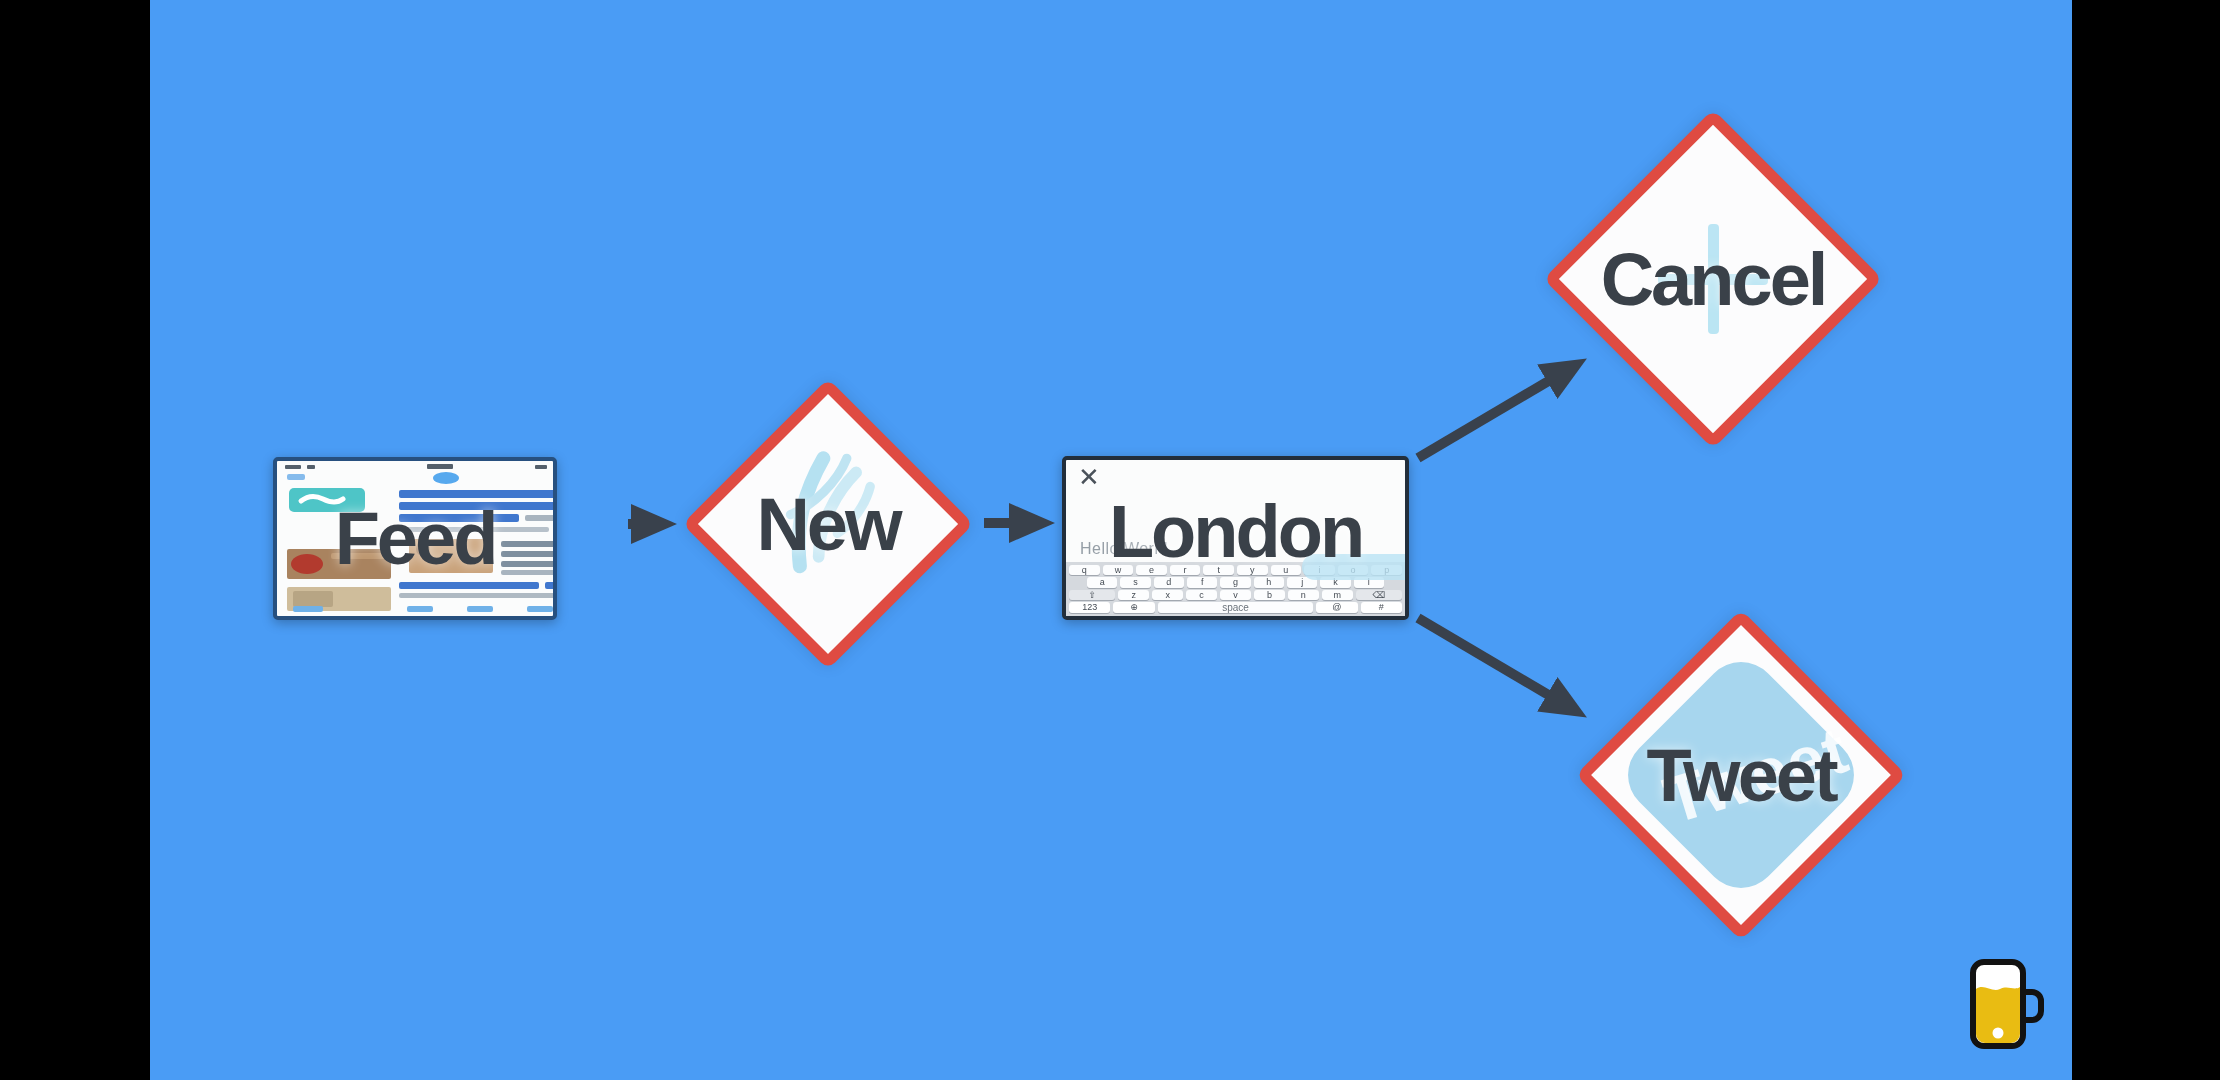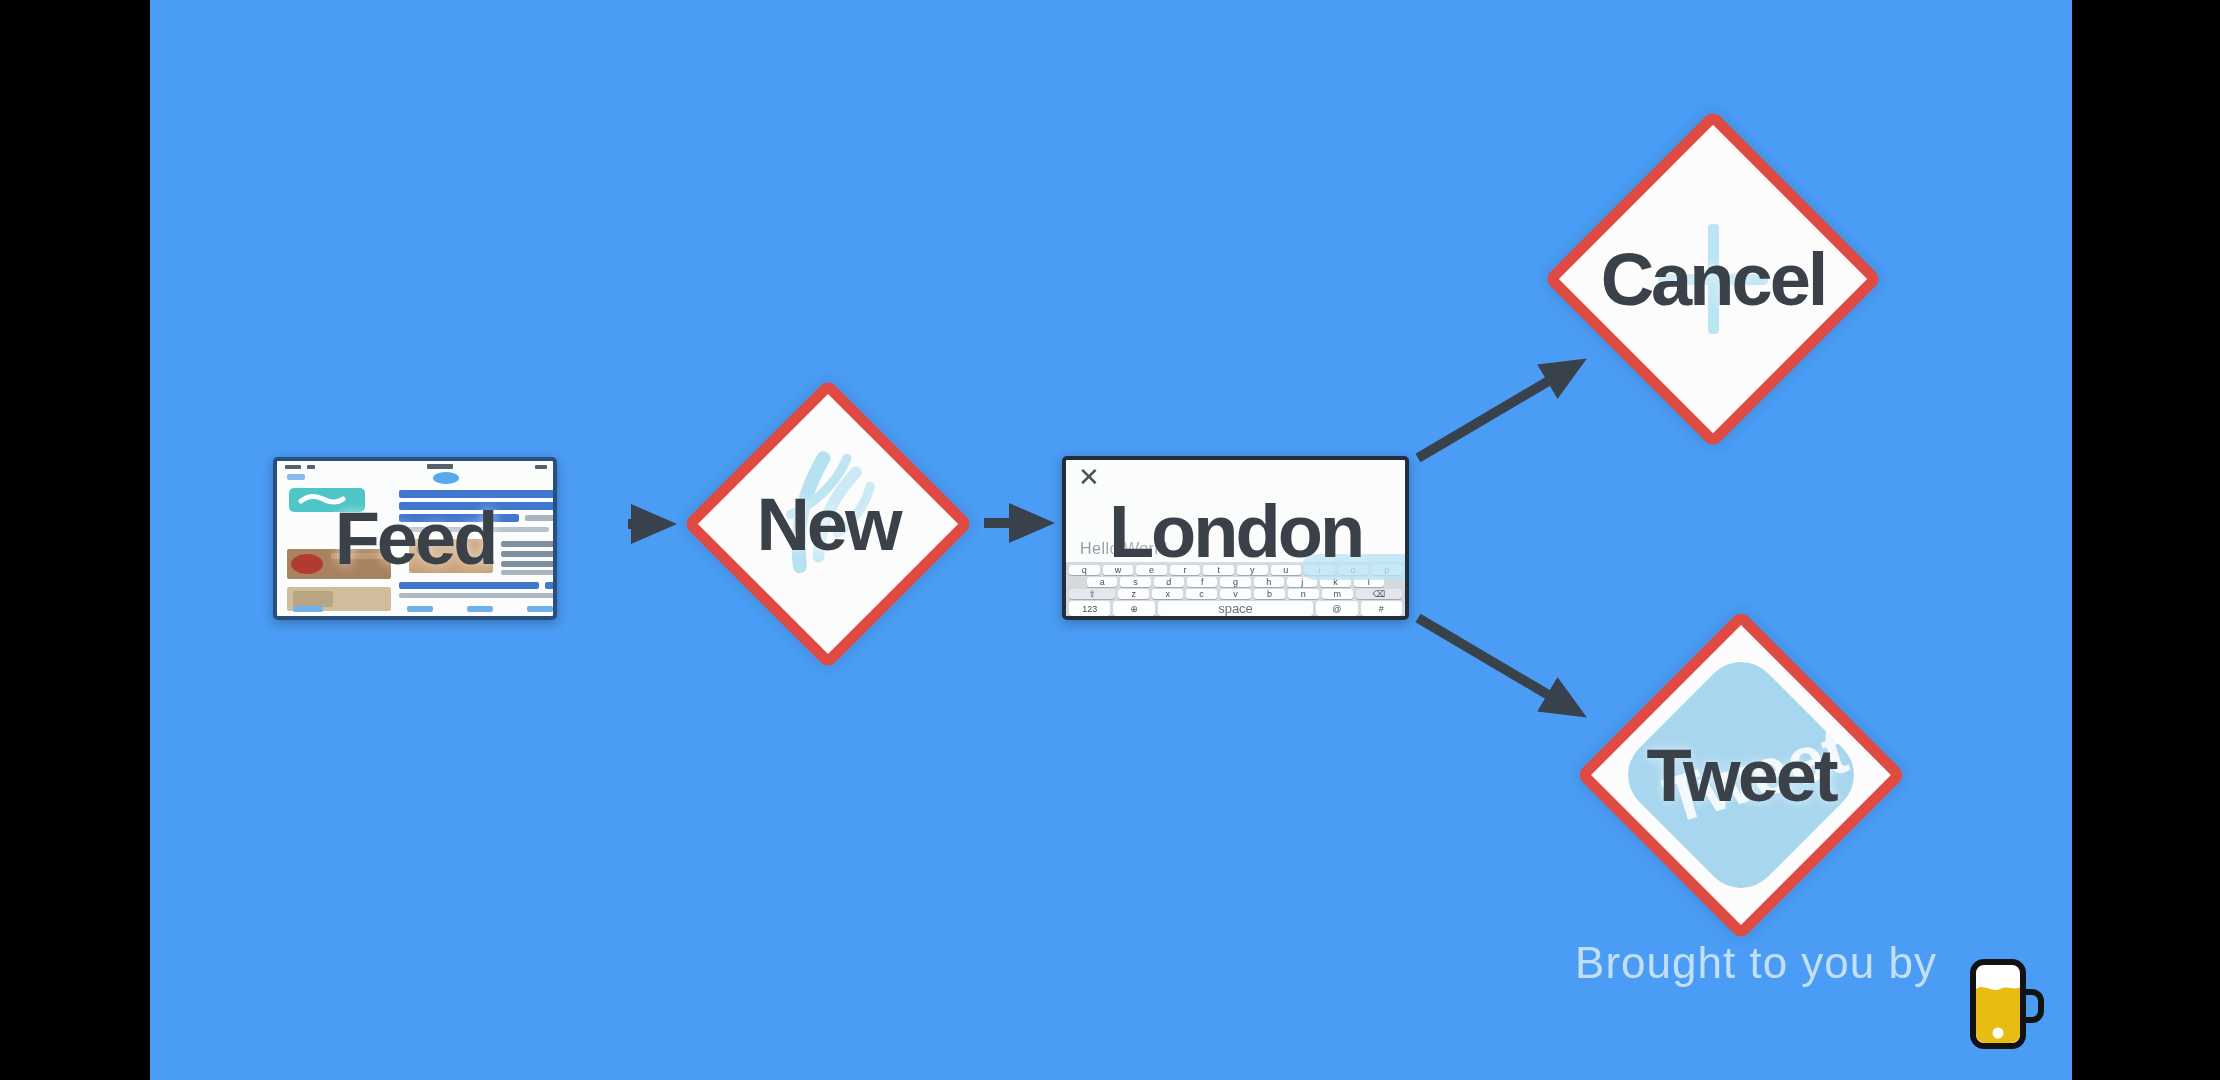--- a/index.html
+++ b/index.html
@@ -43,21 +43,21 @@
   .cs-draft { position: absolute; left: 14px; top: 36px; font-size: 16px; color: #959EA6; letter-spacing: .5px; margin-top: 44px; }
   .cs-pill  { position: absolute; left: 236px; top: 94px; width: 156px; height: 26px; background: #B9E2F4; opacity: .8; border-radius: 13px; z-index: 5; }
   .keyboard { position: absolute; left: 0; right: 0; bottom: 0; height: 54px; background: #D5D9DE; padding: 3px;
               display: flex; flex-direction: column; gap: 2px; z-index: 4; }
   .krow { display: flex; gap: 3px; flex: 1; }
   .krow2 { padding: 0 18px; }
   .key { background: #FCFDFE; border-radius: 3px; flex: 1; display: flex; align-items: center; justify-content: center;
          font-size: 9px; color: #454C54; box-shadow: 0 1px 0 rgba(120,128,138,.55); overflow: hidden; }
   .key.mod { flex: 1.5; background: #E4E7EB; }
   .key.fn { flex: 1.2; background: #ffffff; }
-  .key.space { flex: 4.5; font-size: 13px; color: #6B737B; }
+  .key.space { flex: 4.5; font-size: 10px; color: #6B737B; }
 
   
   .tagline { position: absolute; right: 135px; top: 938px; font-size: 44px; color: #C3DFF8; letter-spacing: 1px; z-index: 5; }
   .brand { position: absolute; right: 105px; top: 995px; font-size: 36px; font-weight: bold; color: #152740; letter-spacing: 0; z-index: 5; }
   .beer { position: absolute; left: 1819px; top: 958px; z-index: 5; }
 </style>
 </head>
 <body>
 
 <div class="stage">
@@ -196,21 +196,20 @@
     </div>
 
     <div class="diamond d-tweet">
       <div class="tweet-tile"></div>
       <div class="dcontent">
         <span class="tweet-watermark">Tweet</span>
         <span class="big-label" style="position:relative;z-index:2">Tweet</span>
       </div>
     </div>
 
-    <div class="tagline">Brought to you by</div>
     <svg class="beer" width="78" height="94" viewBox="0 0 78 94">
       <path d="M54 34 h9 a9 9 0 0 1 9 9 v10 a9 9 0 0 1 -9 9 h-9" fill="none" stroke="#121212" stroke-width="6"></path>
       <rect x="4" y="4" width="50" height="84" rx="11" fill="#FFFFFF" stroke="#121212" stroke-width="6"></rect>
       <path d="M7 31 C15 25 23 35 31 31 C39 27 45 33 51 29 L51 76 a9 9 0 0 1 -9 9 H16 a9 9 0 0 1 -9 -9 Z" fill="#E9BC12"></path>
       <circle cx="29" cy="75" r="5.5" fill="#FFFFFF"></circle>
     </svg>
 
   </div>
 
   <div class="bar bar-right"></div>

